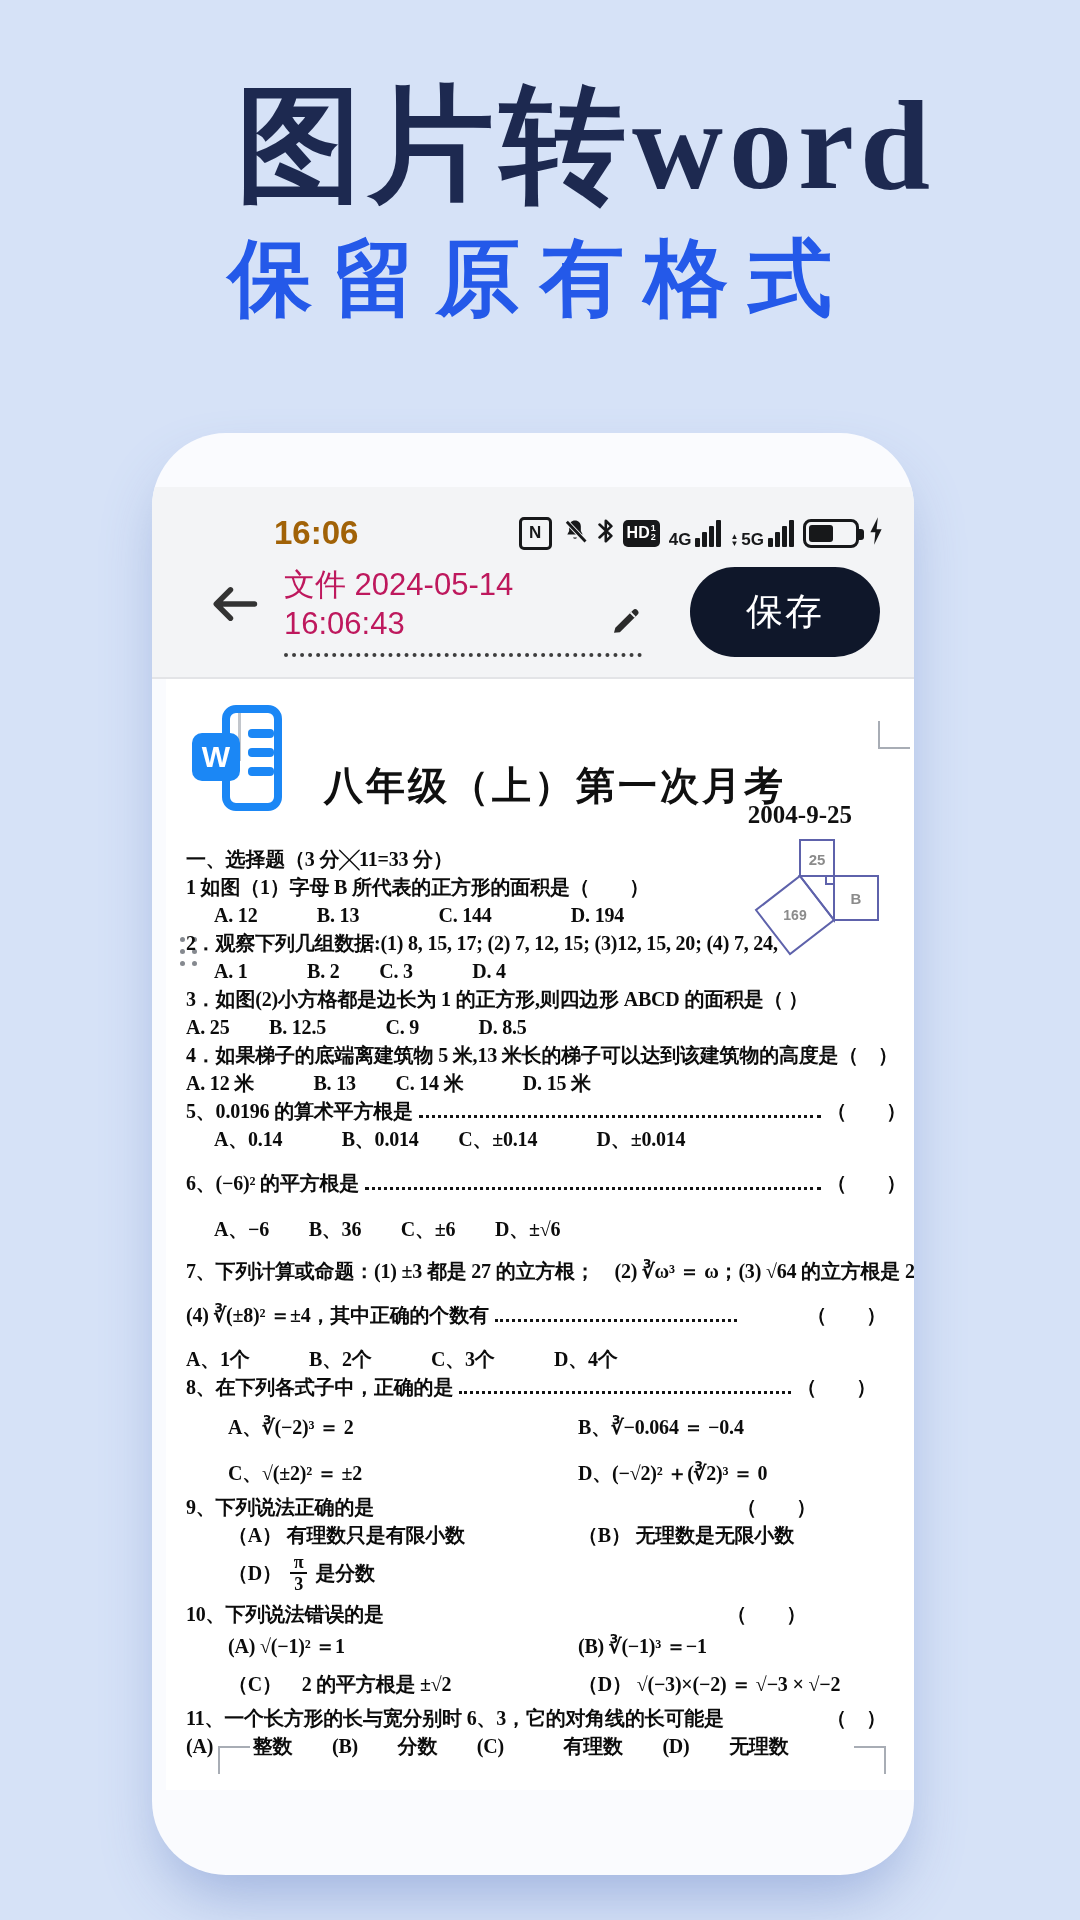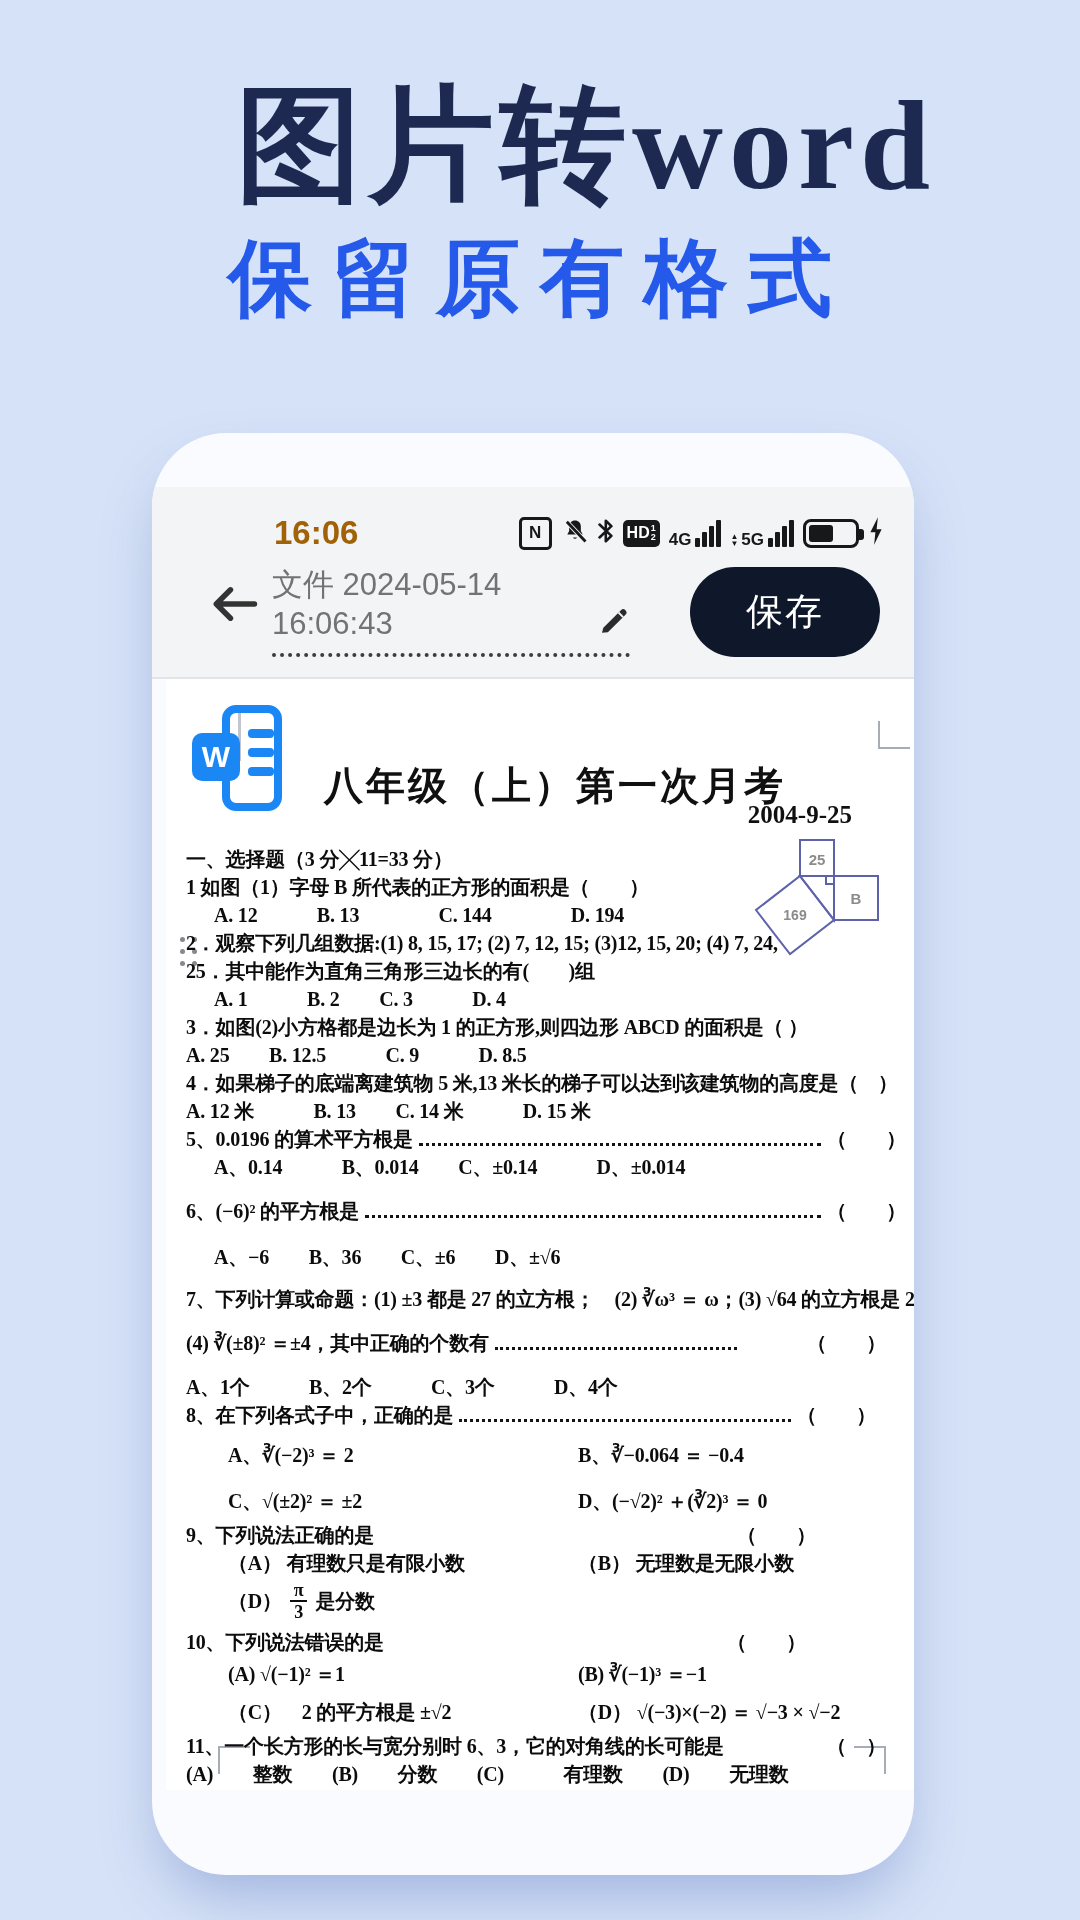--- a/index.html
+++ b/index.html
@@ -41,22 +41,22 @@
     color:#17181a;margin-right:1px;}
   .battery{position:relative;width:56px;height:29px;border:3px solid #17181a;
     border-radius:8px;box-sizing:border-box;}
   .battery .fill{position:absolute;left:3px;top:3px;bottom:3px;width:24px;
     background:#17181a;border-radius:3px;}
   .battery .tip{position:absolute;right:-8px;top:7px;width:5px;height:11px;
     background:#17181a;border-radius:0 3px 3px 0;}
 
   
   .back-btn{position:absolute;left:56px;top:148px;width:54px;height:46px;cursor:pointer;}
-  .file-block{position:absolute;left:120px;top:132px;width:358px;padding-bottom:10px;
-    border-bottom:4px dotted #3d3d3d;color:#737373;font-size:31px;line-height:39px;}
+  .file-block{position:absolute;left:132px;top:132px;width:358px;padding-bottom:10px;
+    border-bottom:4px dotted #3d3d3d;color:#be185d;font-size:31px;line-height:39px;}
   .pencil{position:absolute;right:0;bottom:8px;}
   .save-btn{position:absolute;left:538px;top:134px;width:190px;height:90px;
     border-radius:46px;background:#0f172a;color:#fff;font-size:37px;
     display:flex;align-items:center;justify-content:center;cursor:pointer;
     letter-spacing:2px;}
 
   
   .doc{position:absolute;top:246px;left:14px;width:748px;height:1111px;
     background:#ffffff;overflow:hidden;}
   .corner{position:absolute;width:30px;height:26px;}
@@ -233,21 +233,20 @@
       <text x="67" y="27" font-size="15" text-anchor="middle">25</text>
       <text x="106" y="66" font-size="15" text-anchor="middle">B</text>
       <text x="45" y="82" font-size="14" text-anchor="middle">169</text>
     </svg>
 
     <div class="doc-text">
       <div class="ln">一、选择题（3 分╳11=33 分）</div>
       <div class="ln">1 如图（1）字母 B 所代表的正方形的面积是（　　）</div>
       <div class="ln ind">A. 12　　　B. 13　　　　C. 144　　　　D. 194</div>
       <div class="ln">2．观察下列几组数据:(1) 8, 15, 17; (2) 7, 12, 15; (3)12, 15, 20; (4) 7, 24,</div>
-      <div class="ln">25．其中能作为直角三角形三边长的有(　　)组</div>
       <div class="ln ind">A. 1　　　B. 2　　C. 3　　　D. 4</div>
       <div class="ln">3．如图(2)小方格都是边长为 1 的正方形,则四边形 ABCD 的面积是（ ）</div>
       <div class="ln">A. 25　　B. 12.5　　　C. 9　　　D. 8.5</div>
       <div class="ln">4．如果梯子的底端离建筑物 5 米,13 米长的梯子可以达到该建筑物的高度是（　）</div>
       <div class="ln">A. 12 米　　　B. 13　　C. 14 米　　　D. 15 米</div>
 
       <div class="ln row">
         <span>5、0.0196 的算术平方根是</span>
           <span class="lead"></span>
           <span>（　　）</span>

